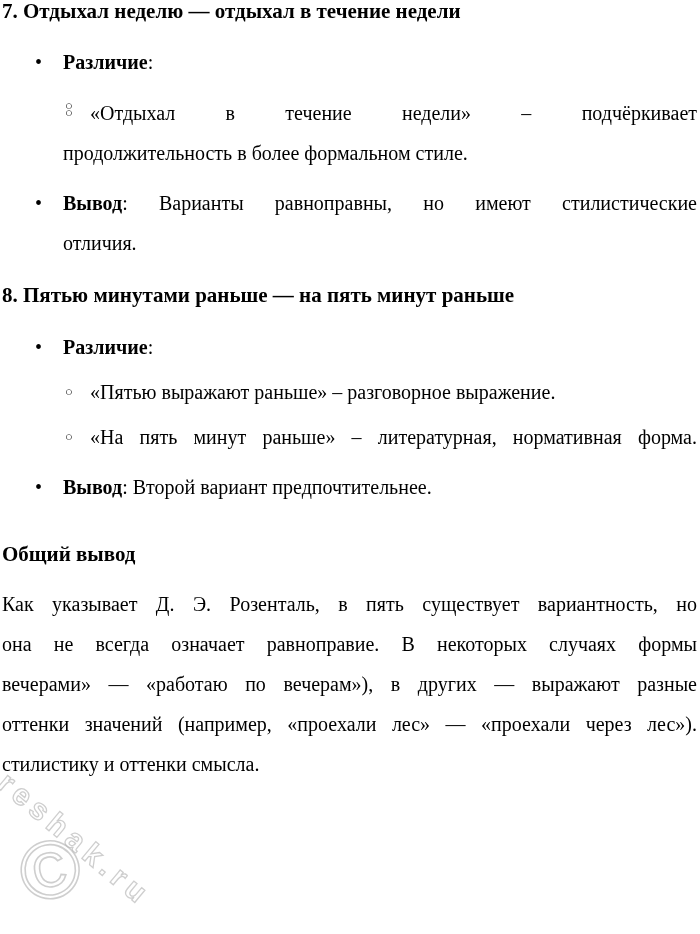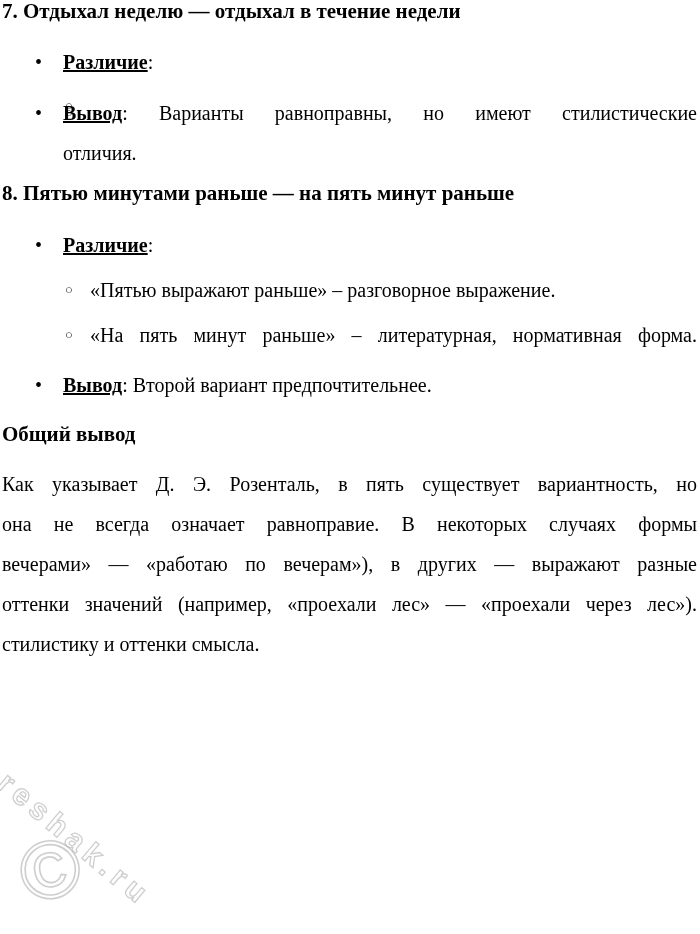--- a/index.html
+++ b/index.html
@@ -21,21 +21,21 @@
   .line { position: relative; white-space: nowrap; }
   .line.wrapok { white-space: normal; }
   .h { font-weight: bold; font-size: 21px; }
   .l1 { padding-left: 61px; }      
   .l2 { padding-left: 88px; }      
   .cont { padding-left: 61px; }    
   .stretch { text-align: justify; text-align-last: justify; white-space: normal; }
   .mk { position: absolute; top: 0; line-height: 40px; }
   .mk1 { left: 33px; font-size: 20px; }
   .mk2 { left: 63px; font-size: 13px; }
-  b { font-weight: bold; text-decoration: underline; }
+  b { font-weight: bold; }
 
   
   .wm {
     position: absolute;
     pointer-events: none;
     color: transparent;
     -webkit-text-stroke: 1.3px #b5b5b5;
     opacity: 0.65;
     font-family: "Liberation Sans", sans-serif;
     z-index: 3;
@@ -62,36 +62,37 @@
 <body>
 
 <div class="page">
 
   <div class="h wrapok" style="margin-top:-9px">7. Отдыхал неделю — отдыхал в течение недели</div>
 
   <div class="line l1" style="margin-top:11px"><span class="mk mk1">•</span><b>Различие</b><span>:</span></div>
 
   <div class="line l2" style="margin-top:4px"><span class="mk mk2">○</span></div>
 
-  <div class="line l2 stretch" style="margin-top:11px"><span class="mk mk2">○</span></div>
+  <div class="line l2 stretch" style="margin-top:11px"><span class="mk mk2">○</span><span>«Отдыхал в течение недели» – подчёркивает</span></div>
+  <div class="line cont"><span>продолжительность в более формальном стиле.</span></div>
 
   <div class="line l1 stretch" style="margin-top:10px"><span class="mk mk1">•</span><b>Вывод</b><span>: Варианты равноправны, но имеют стилистические</span></div>
   <div class="line cont"><span>отличия.</span></div>
 
-  <div class="h wrapok" style="margin-top:0">8. Пятью минутами раньше — на пять минут раньше</div>
+  <div class="h wrapok" style="margin-top:12px">8. Пятью минутами раньше — на пять минут раньше</div>
 
   <div class="line l1" style="margin-top:12px"><span class="mk mk1">•</span><b>Различие</b><span>:</span></div>
 
   <div class="line l2" style="margin-top:5px"><span class="mk mk2">○</span><span>«Пятью выражают раньше» – разговорное выражение.</span></div>
 
   <div class="line l2 stretch" style="margin-top:5px"><span class="mk mk2">○</span><span>«На пять минут раньше» – литературная, нормативная форма.</span></div>
 
   <div class="line l1" style="margin-top:10px"><span class="mk mk1">•</span><b>Вывод</b><span>: Второй вариант предпочтительнее.</span></div>
 
-  <div class="h wrapok" style="margin-top:9px">Общий вывод</div>
+  <div class="h wrapok" style="margin-top:27px">Общий вывод</div>
 
   <div class="line stretch" style="margin-top:10px"><span>Как указывает Д. Э. Розенталь, в пять существует вариантность, но</span></div>
   <div class="line stretch"><span>она не всегда означает равноправие. В некоторых случаях формы</span></div>
   <div class="line stretch"><span>вечерами» — «работаю по вечерам»), в других — выражают разные</span></div>
   <div class="line stretch"><span>оттенки значений (например, «проехали лес» — «проехали через лес»).</span></div>
 
   <div class="line wrapok"><span>стилистику и оттенки смысла.</span></div>
 
   <div class="wm wm-text">reshak.ru</div>
   <div class="wm wm-copy">©</div>

